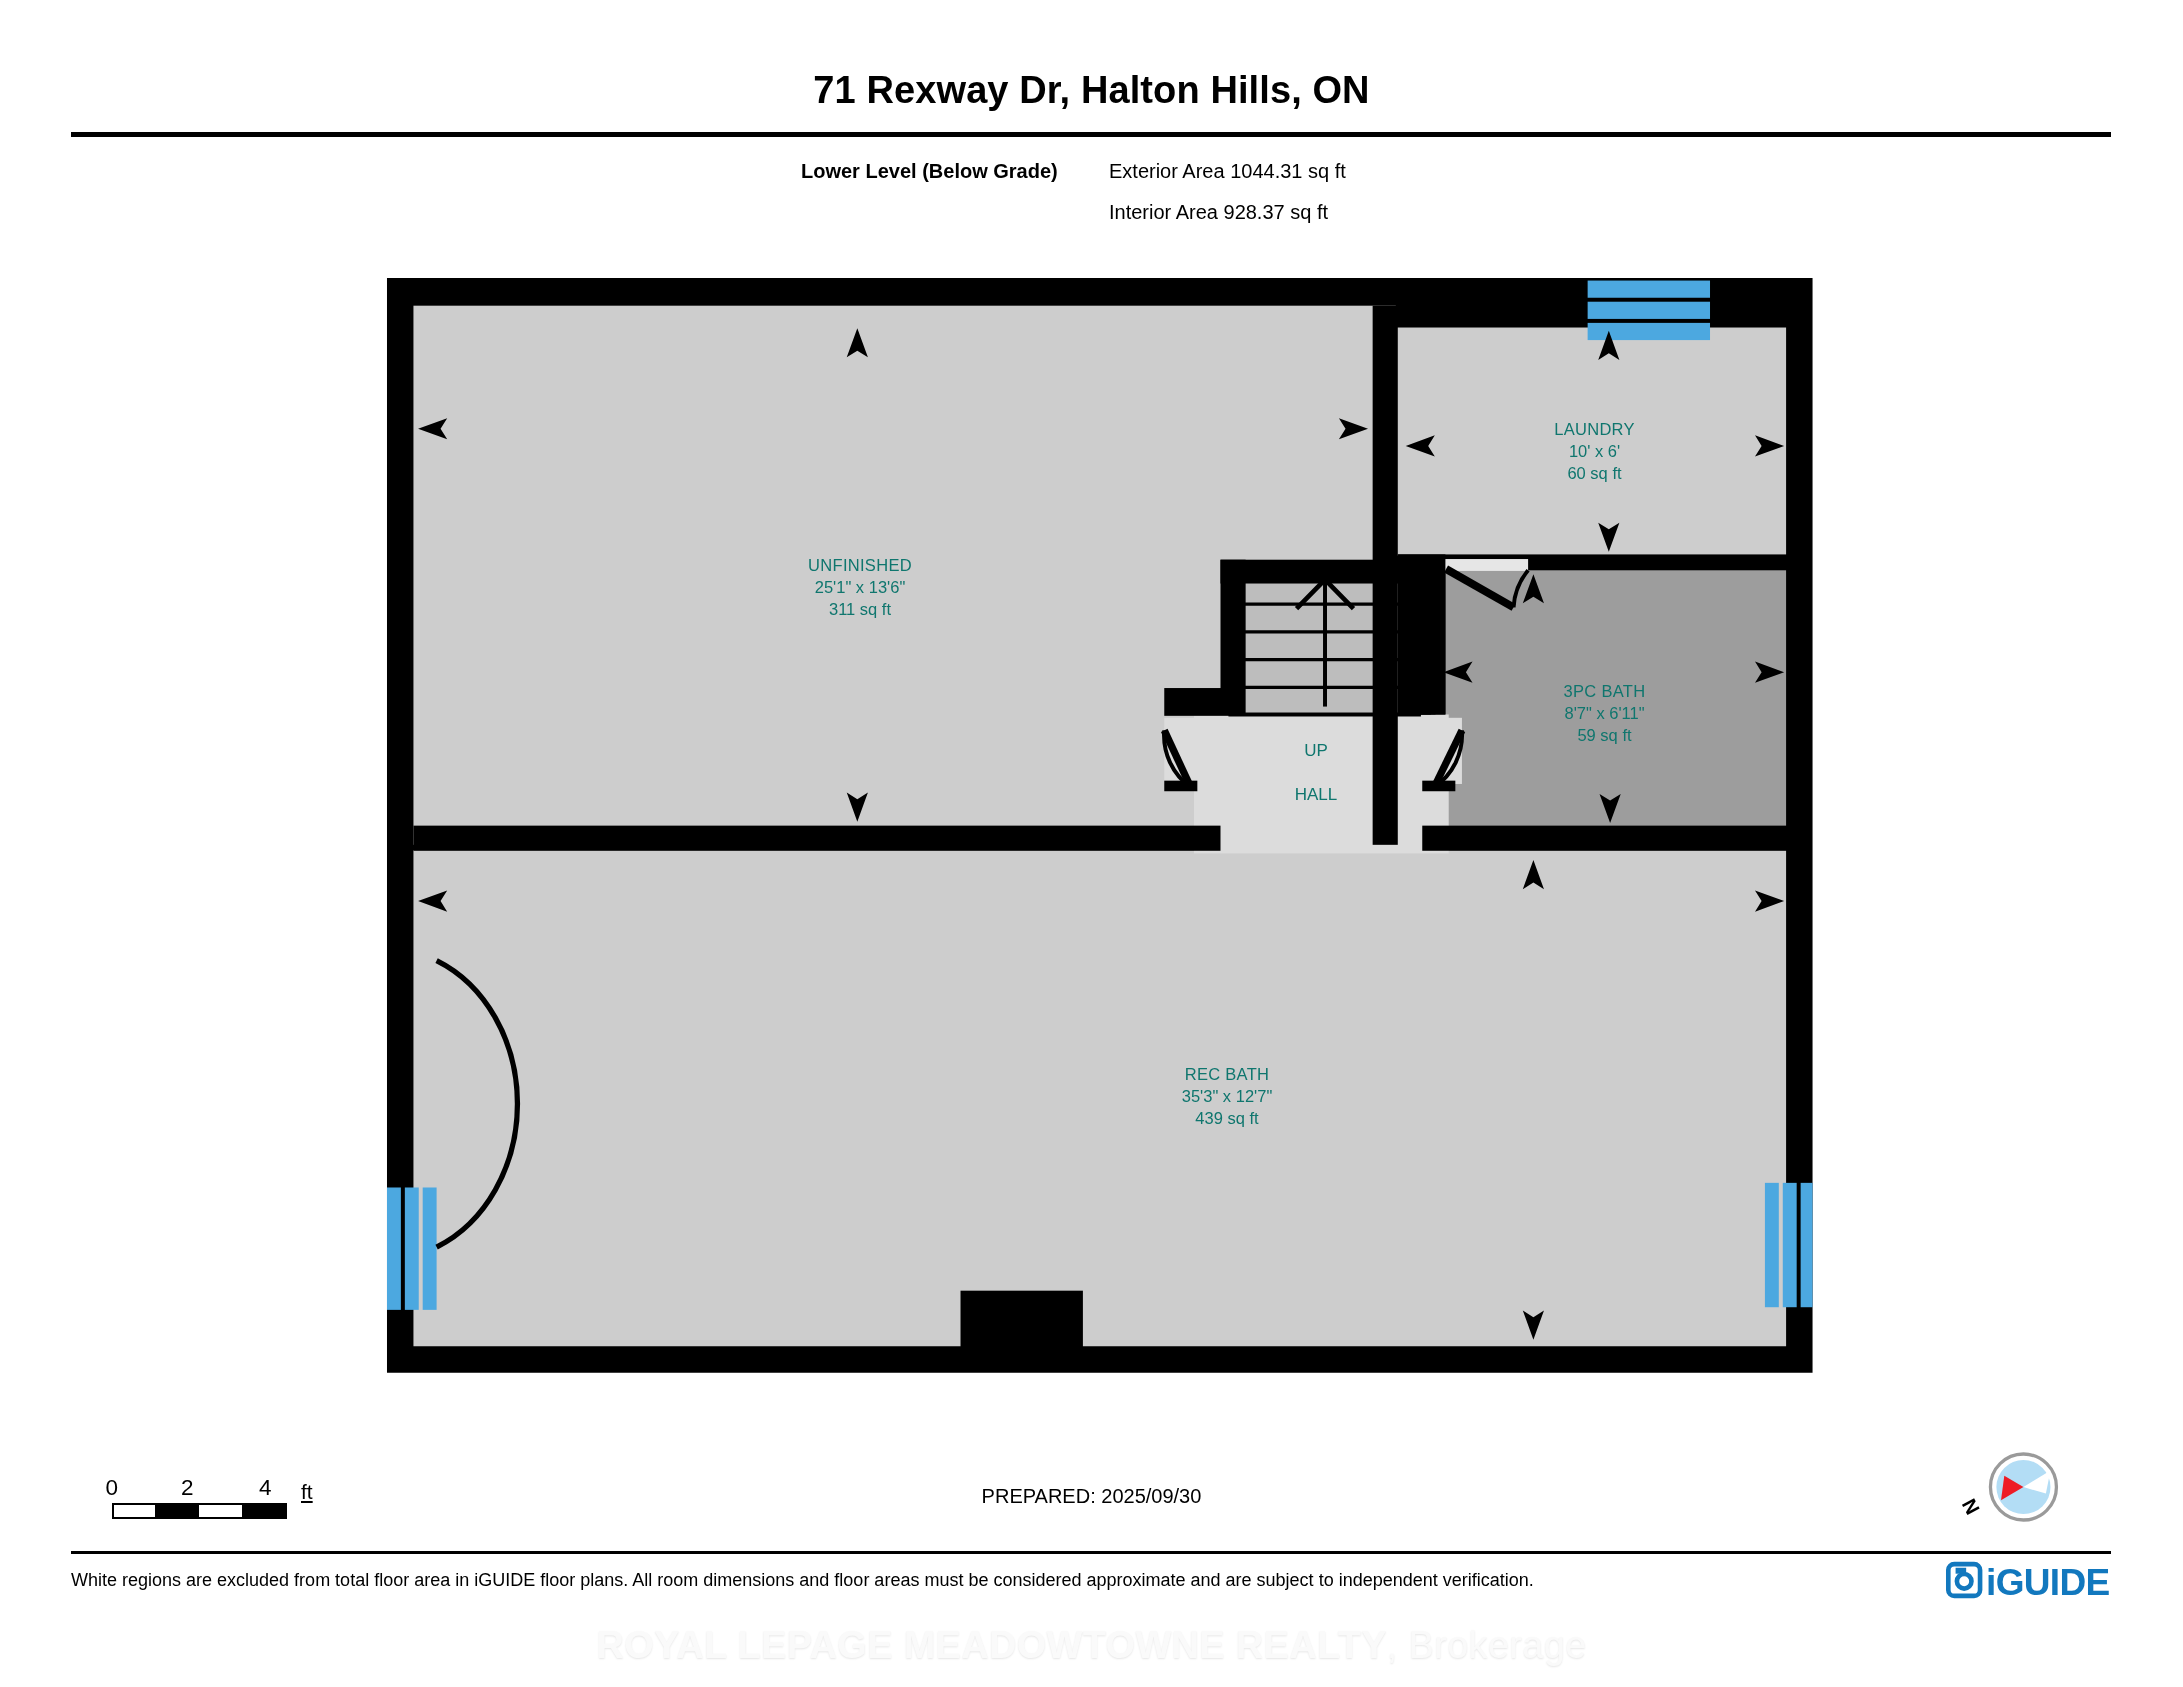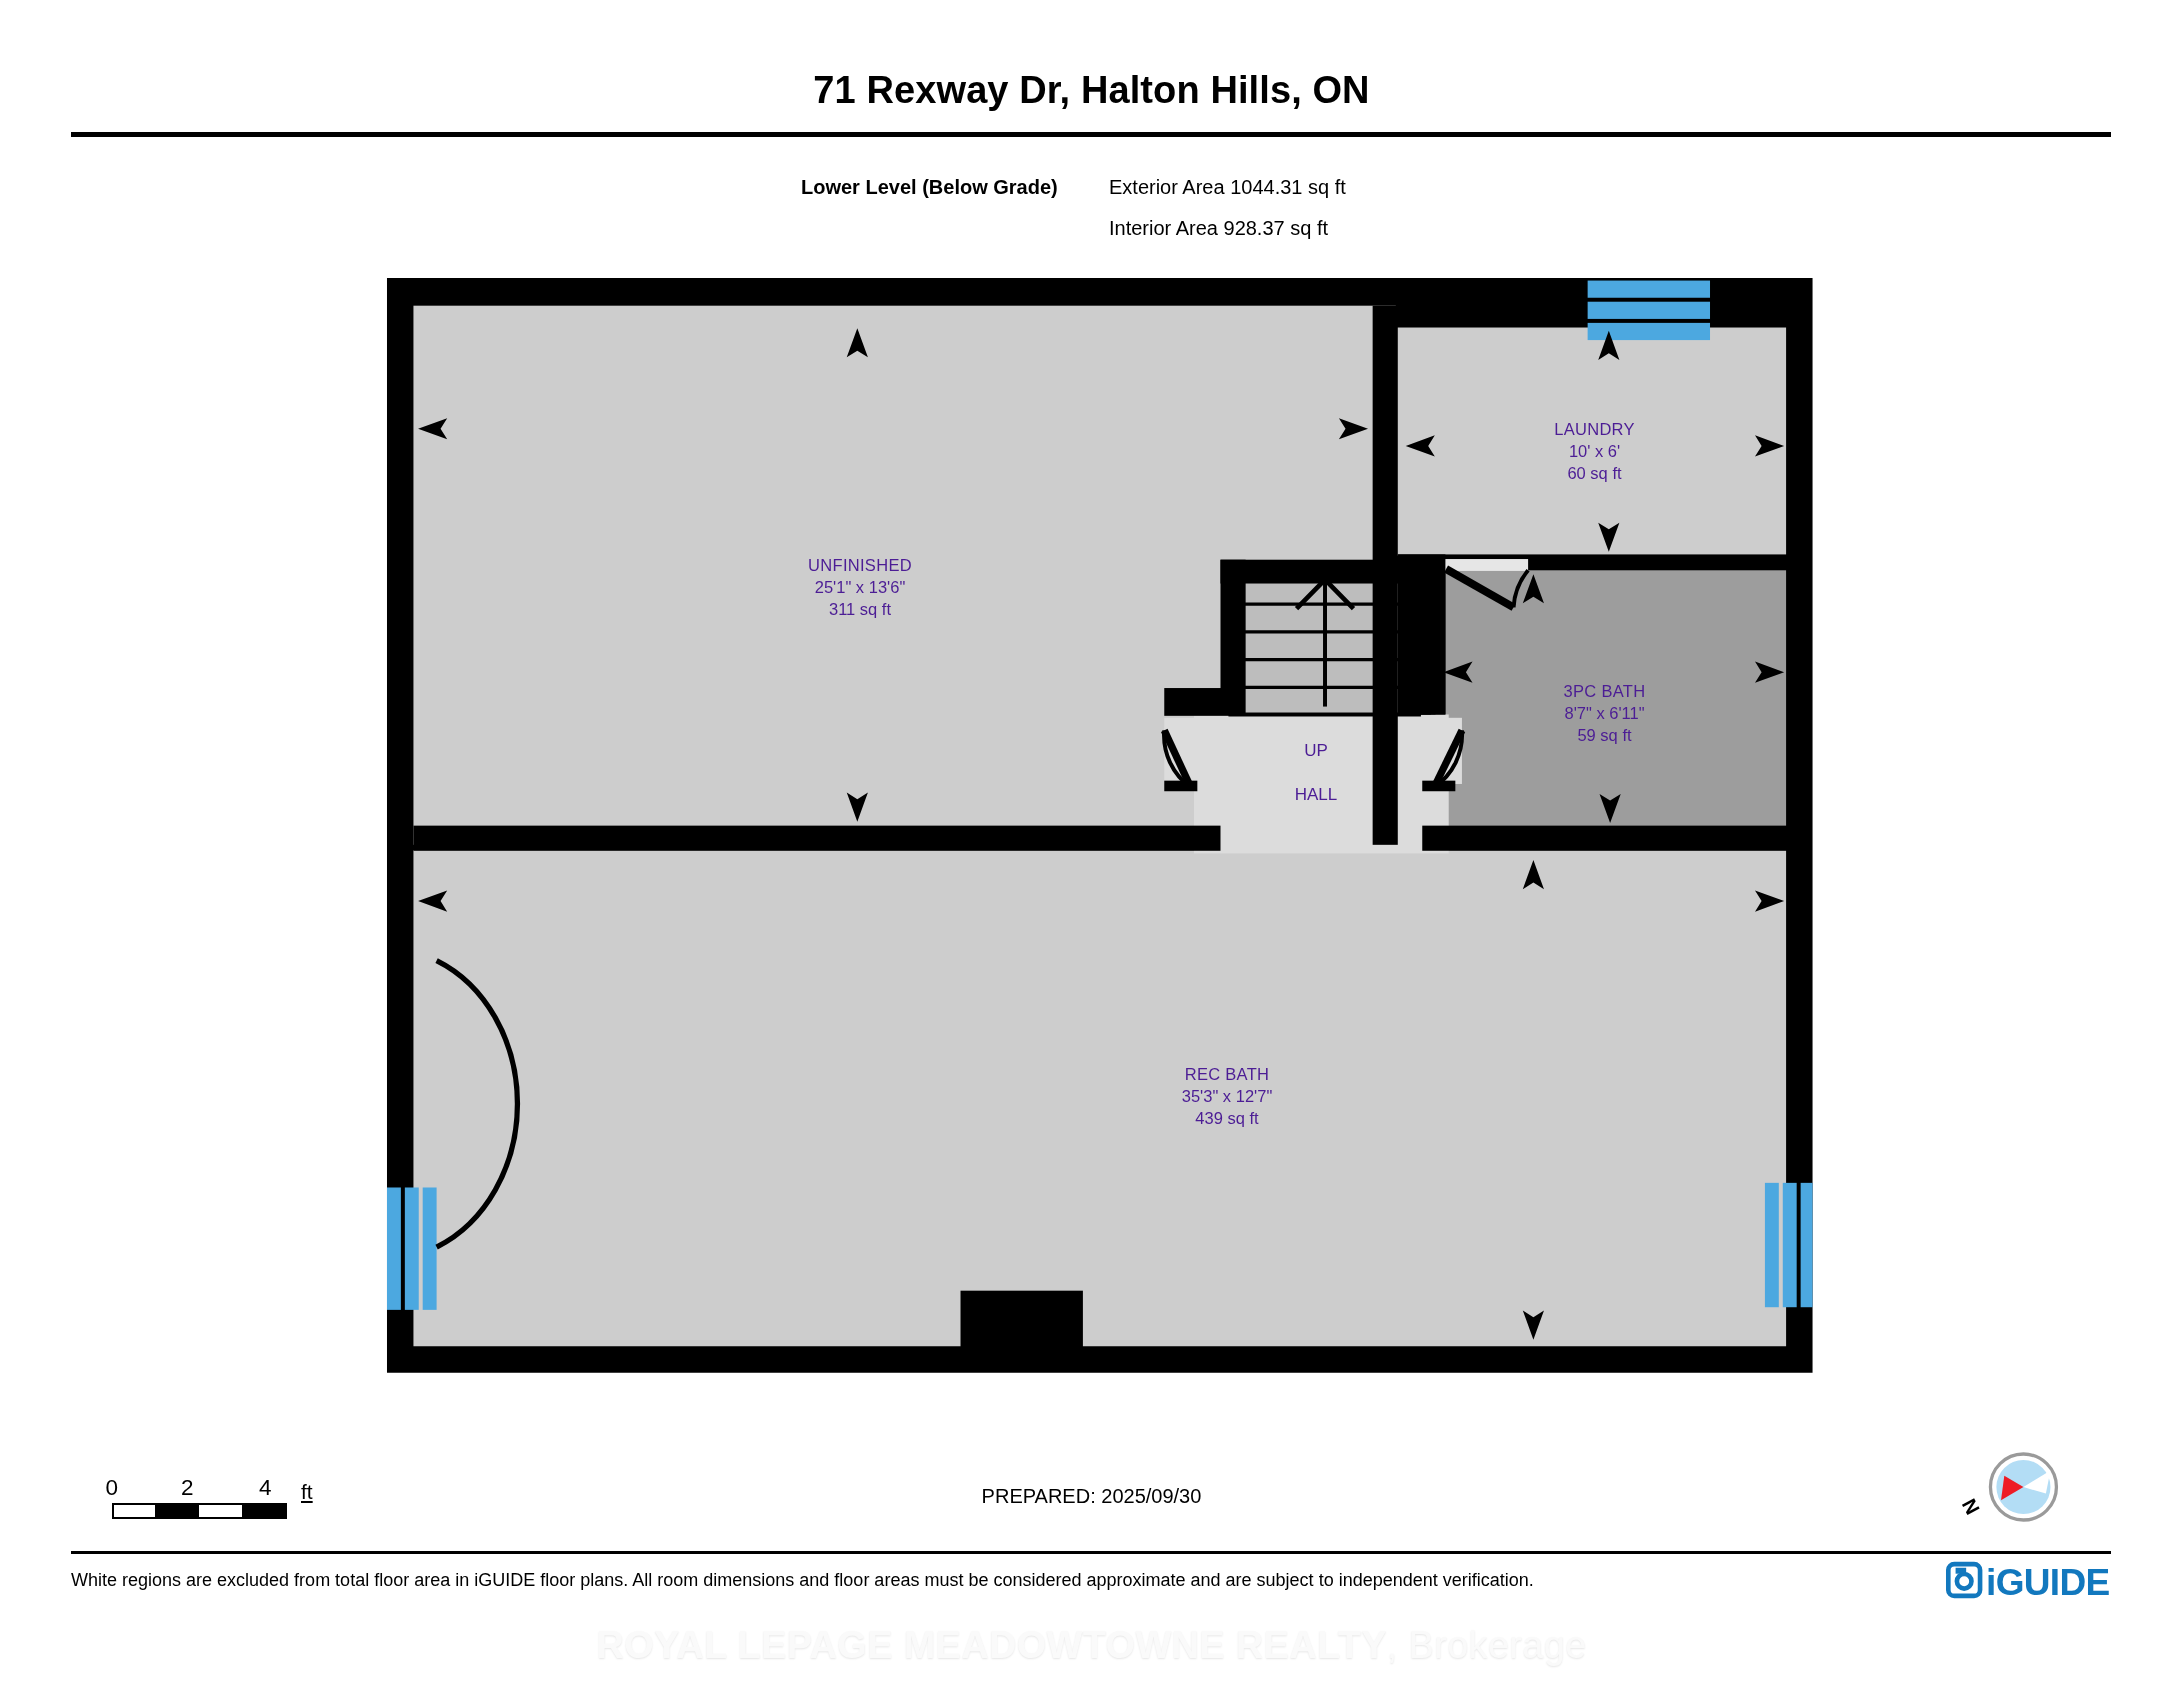--- a/index.html
+++ b/index.html
@@ -9,32 +9,32 @@
 
   
   #page-title{
     position:absolute;left:0;top:69px;width:2183px;text-align:center;
     font-size:38px;font-weight:bold;letter-spacing:0.1px;
   }
   #title-rule{
     position:absolute;left:71px;top:132px;width:2040px;height:4.6px;background:#000;
   }
   #level-block{position:absolute;left:801px;top:157px;width:926px;}
-  .level-row{display:flex;align-items:flex-start;font-size:20px;line-height:29px;margin-top:16px;}
+  .level-row{display:flex;align-items:flex-start;font-size:20px;line-height:29px;}
   #level-name{font-weight:bold;width:308px;}
   #ext-area{font-weight:normal;}
   #int-area{font-size:20px;line-height:29px;margin-left:308px;margin-top:12px;}
 
   
   #plan{position:absolute;left:0;top:0;width:2183px;height:1687px;}
   #plan svg{display:block;}
 
   
   .room-label{position:absolute;text-align:center;font-size:16.5px;line-height:22px;
-              color:#4c1d95;white-space:nowrap;}
+              color:#0f766e;white-space:nowrap;}
   .room-label .nm{letter-spacing:0.3px;}
   #lbl-unfinished{left:721px;top:554px;width:278px;}
   #lbl-laundry{left:1482px;top:418px;width:225px;}
   #lbl-bath{left:1492px;top:680px;width:225px;}
   #lbl-rec{left:1088px;top:1063px;width:278px;}
   #lbl-up{left:1250px;top:740px;width:132px;font-size:17px;}
   #lbl-hall{left:1250px;top:784px;width:132px;font-size:17px;}
 
   
   #scalebar{position:absolute;left:112px;top:1475px;}

